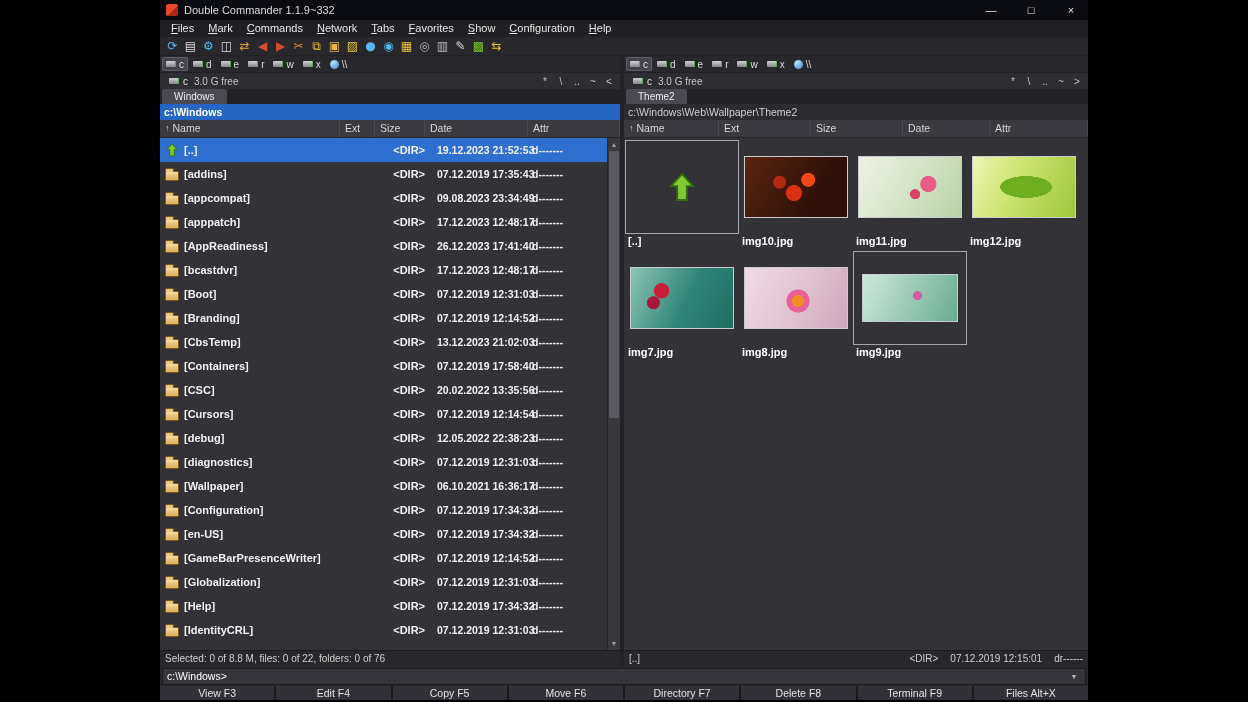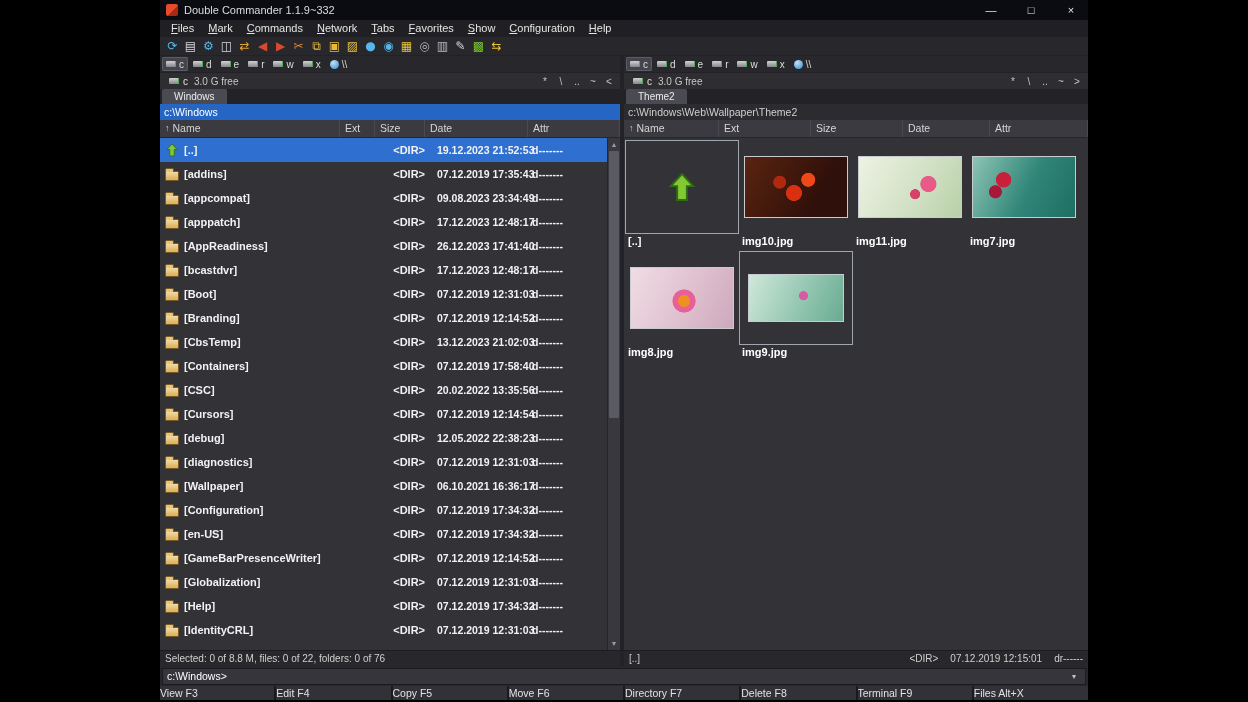--- a/index.html
+++ b/index.html
@@ -32,21 +32,21 @@
   
   .driveinfo{height:17px;background:#2d2d32;display:flex;align-items:center;padding:0 3px;border-top:1px solid #222226}
   .drive-combo{display:flex;align-items:center;gap:4px;padding:0 6px;height:15px;font-size:10px;color:#e0e0e0}
   .free{flex:1;font-size:10px;color:#c6c6c6}
   .corner-btn{width:16px;text-align:center;font-size:10px;color:#c6c6c6;line-height:15px}
   
   .tabs-half{height:15px;background:#232327}
   .tab{display:inline-block;margin-left:2px;padding:0 12px;height:15px;line-height:15px;background:#4a4a52;color:#ececec;font-size:10px;border-radius:2px 2px 0 0}
   
   .path{height:16px;line-height:16px;padding:0 4px;font-size:10.5px;background:#2b2b30;color:#cfcfcf;white-space:nowrap;overflow:hidden;width:100%}
-  .path.active{background:var(--path,#2565c4);color:#fff;font-weight:normal}
+  .path.active{background:var(--path,#2565c4);color:#fff;font-weight:bold}
   
   .panels{flex:1;display:flex;min-height:0}
   .panel{background:#323237;display:flex;flex-direction:column;min-height:0}
   .panel.left{width:460px}
   .splitter{width:4px;background:#232327}
   .panel.right{width:464px}
   .colheader{height:18px;background:#3a3a40;border-bottom:1px solid #26262a;display:grid;align-items:center;font-size:10.5px;color:#d6d6d6;flex:none}
   .hl{grid-template-columns:180px 35px 50px 103px 1fr}
   .hr{grid-template-columns:95px 92px 92px 87px 1fr}
   .hcell{padding-left:5px;border-right:1px solid #4a4a52;height:17px;line-height:17px;overflow:hidden;white-space:nowrap;display:flex;align-items:center;gap:3px}
@@ -84,21 +84,21 @@
   .status{font-size:10px;color:#cfcfcf;line-height:15px;padding:0 5px;display:flex;overflow:hidden;white-space:nowrap}
   .status .rgroup{margin-left:auto;display:flex;gap:12px}
   
   .cmdline{height:20px;background:#28282c;display:flex;align-items:center;padding:1px 2px;flex:none}
   .cmdbox{flex:1;height:17px;background:#35353b;border:1px solid #1c1c20;display:flex;align-items:center;padding:0 4px;font-size:10.5px}
   .cmd-prompt{color:#fff;white-space:nowrap}
   .cmd-input{flex:1;background:transparent;border:none;outline:none;color:#fff;font:inherit;height:15px}
   .cmd-drop{width:14px;text-align:center;color:#c0c0c8;font-size:8px}
   
   .fkeys{height:14px;display:flex;gap:2px;background:#1a1a1e;flex:none}
-  .fkey{flex:1;background:#313137;font-size:10.5px;line-height:14px;text-align:left;color:#e2e2e2;white-space:nowrap;overflow:hidden}
+  .fkey{flex:1;background:#313137;font-size:10.5px;line-height:14px;text-align:center;color:#e2e2e2;white-space:nowrap;overflow:hidden}
 </style>
 </head>
 <body>
 
 <div class="app">
 
   <div class="titlebar">
     <span class="app-icon"></span>
     <span class="title">Double Commander 1.1.9~332</span>
     <span class="wbtn">—</span>
@@ -557,20 +557,26 @@
             <div class="tile-label">img10.jpg</div>
           </div>
           <div class="tile">
             <div class="thumbbox">
               <div class="photo thumb-img11"></div>
             </div>
             <div class="tile-label">img11.jpg</div>
           </div>
           <div class="tile">
             <div class="thumbbox">
+              <div class="photo thumb-img12"></div>
+            </div>
+            <div class="tile-label">img12.jpg</div>
+          </div>
+          <div class="tile">
+            <div class="thumbbox">
               <div class="photo thumb-img7"></div>
             </div>
             <div class="tile-label">img7.jpg</div>
           </div>
           <div class="tile">
             <div class="thumbbox">
               <div class="photo thumb-img8"></div>
             </div>
             <div class="tile-label">img8.jpg</div>
           </div>

